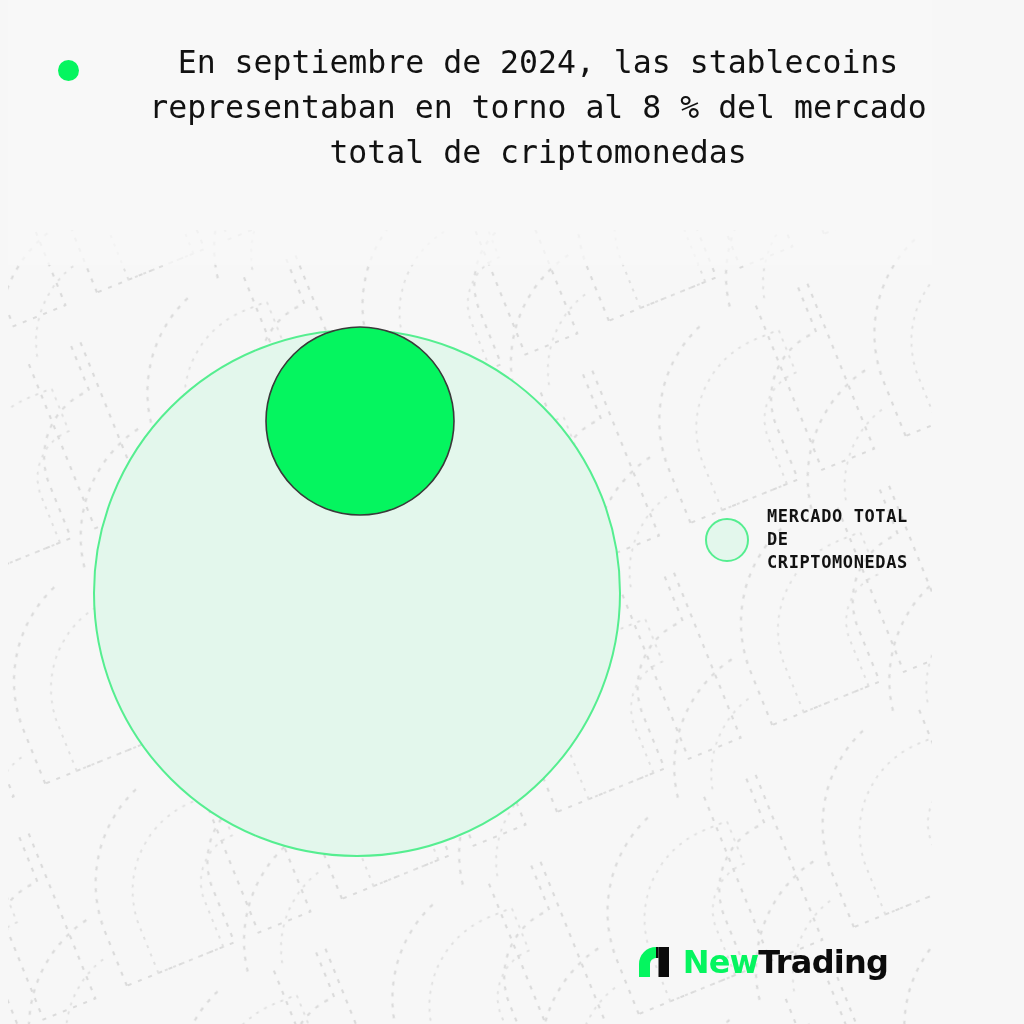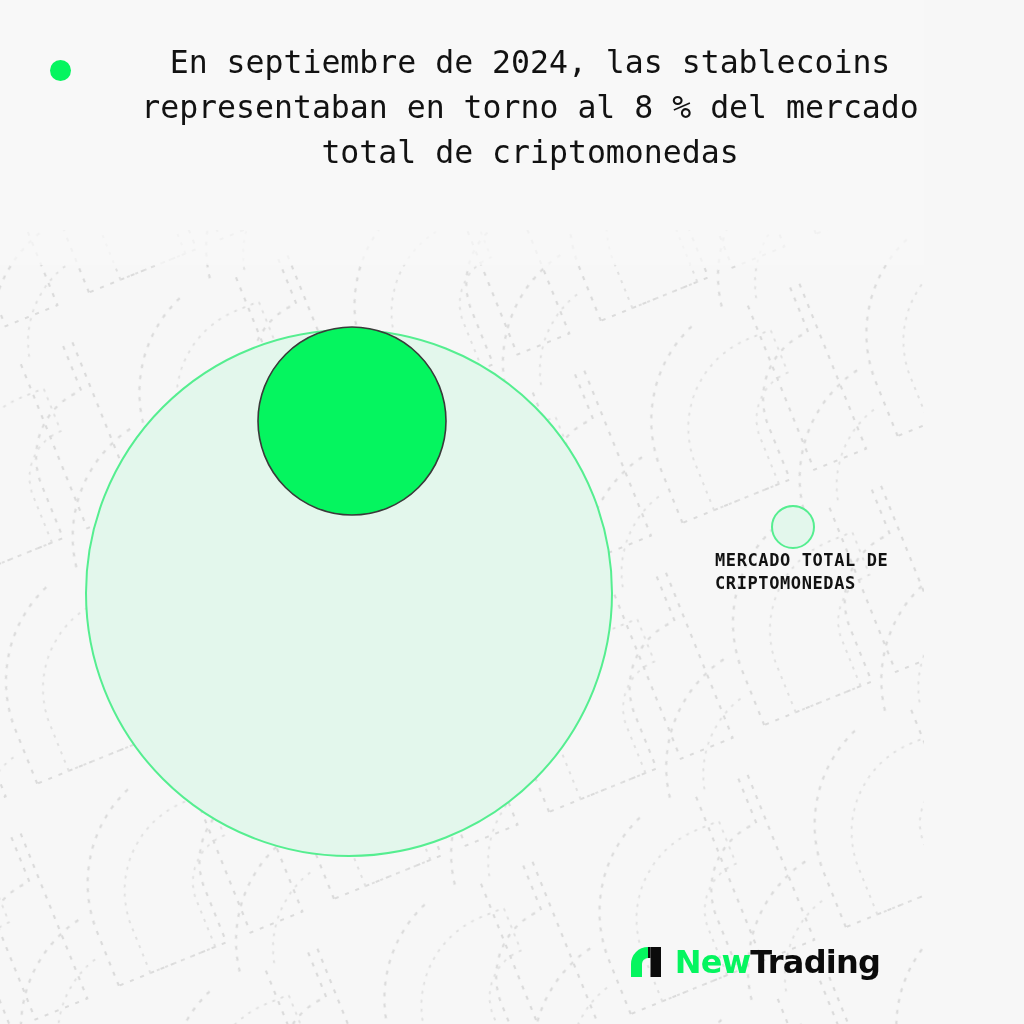--- a/index.html
+++ b/index.html
@@ -4,21 +4,21 @@
 <title>Infografia Stablecoins</title>
 <style>
   html,body{margin:0;padding:0;}
   body{
     width:1024px;height:1024px;overflow:hidden;
     background:#F7F7F7;
     font-family:"DejaVu Sans Mono", monospace;
     position:relative;
   }
   #stage{
-    position:absolute;left:0;top:0;width:924px;height:1024px;
+    position:absolute;left:8px;top:0;width:924px;height:1024px;
     background:
       linear-gradient(160deg,#FAFAFA 0%,#F6F6F6 45%,#F8F8F8 100%);
     overflow:hidden;
   }
   
   #bgPattern{
     position:absolute;left:0;top:0;width:1024px;height:1024px;
     opacity:1; pointer-events:none;
   }
   
@@ -51,21 +51,20 @@
     z-index:3;
   }
   
   #legend{
     position:absolute;left:697px;top:505px;
     z-index:6;
   }
   .legend-row{
     display:flex;align-items:center;
     margin-bottom:44px;
-    flex-direction:column;
   }
   .legend-swatch{
     width:44px;height:44px;border-radius:50%;
     flex:0 0 44px;
     box-sizing:border-box;
   }
   .legend-swatch.total{
     background:#E3F7EC;
     border:2px solid #55EE90;
   }

